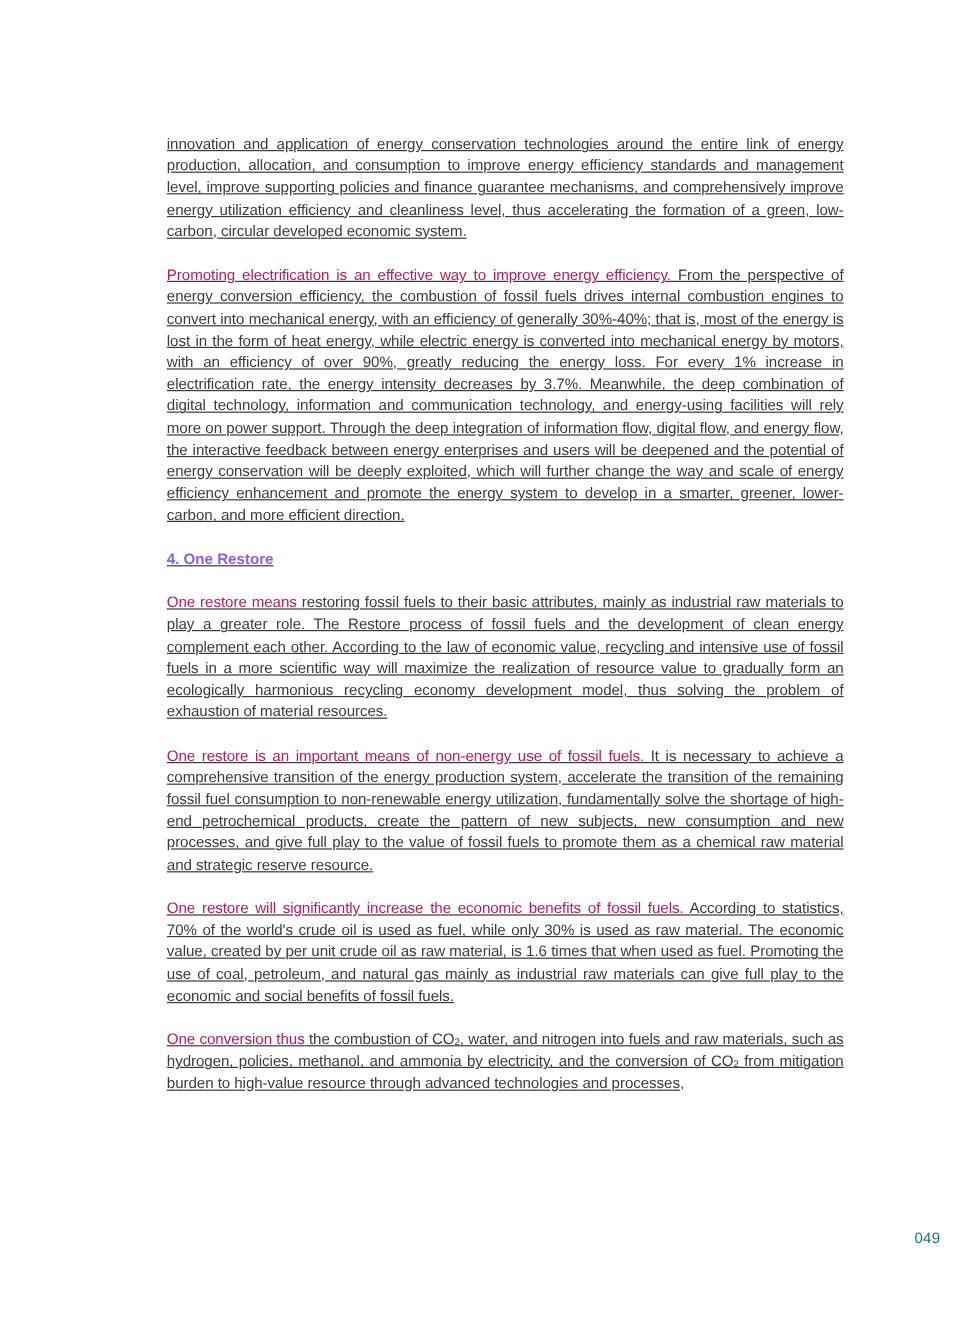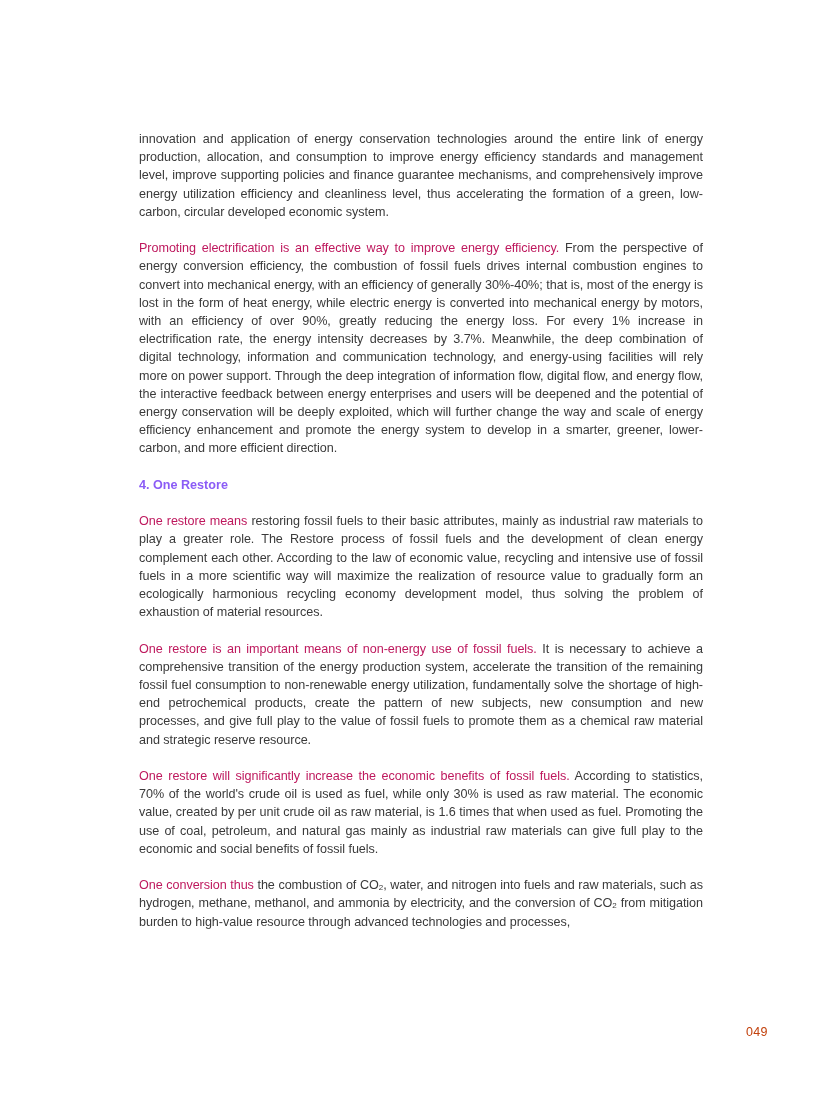--- a/index.html
+++ b/index.html
@@ -11,22 +11,23 @@
       width: 816px;
       height: 1100px;
       position: relative;
       overflow: hidden;
       font-family: "Liberation Sans", sans-serif;
       color: #3a3a3a;
     }
     .page {
       position: absolute;
       left: 139px;
-      top: 130px;
+      top: 111px;
       width: 564px;
+      text-decoration: underline;
     }
     .para {
       font-size: 12.6px;
       line-height: 18.2px;
       text-align: justify;
       margin: 0 0 18.2px 0;
       letter-spacing: -0.05px;
     }
     .para .lead {
       color: #be185d;
@@ -34,24 +35,24 @@
     }
     .section-heading {
       font-size: 12.6px;
       line-height: 18.2px;
       font-weight: bold;
       color: #8b5cf6;
       margin: 0 0 18.2px 0;
     }
     .page-number {
       position: absolute;
-      left: 746px;
+      left: 762px;
       top: 1025px;
       font-size: 12.5px;
-      color: #c2410c;
+      color: #0f766e;
       letter-spacing: 0.3px;
     }
     sub { font-size: 8px; vertical-align: -1px; line-height: 0; }
   </style>
 </head>
 <body>
 
 <div class="page">
 
   <p class="para">
@@ -71,18 +72,18 @@
   <p class="para">
     <span class="lead">One restore is an important means of non-energy use of fossil fuels.</span><span> It is necessary to achieve a comprehensive transition of the energy production system, accelerate the transition of the remaining fossil fuel consumption to non-renewable energy utilization, fundamentally solve the shortage of high-end petrochemical products, create the pattern of new subjects, new consumption and new processes, and give full play to the value of fossil fuels to promote them as a chemical raw material and strategic reserve resource.</span>
   </p>
 
   <p class="para">
     <span class="lead">One restore will significantly increase the economic benefits of fossil fuels.</span><span> According to statistics, 70% of the world's crude oil is used as fuel, while only 30% is used as raw material. The economic value, created by per unit crude oil as raw material, is 1.6 times that when used as fuel. Promoting the use of coal, petroleum, and natural gas mainly as industrial raw materials can give full play to the economic and social benefits of fossil fuels.</span>
   </p>
 
 
   <p class="para">
-    <span class="lead">One conversion thus</span><span> the combustion of CO</span><sub>2</sub><span>, water, and nitrogen into fuels and raw materials, such as hydrogen, methane, methanol, and ammonia by electricity, and the conversion of CO</span><sub>2</sub><span> from mitigation burden to high-value resource through advanced technologies and processes,</span>
+    <span class="lead">One conversion thus</span><span> the combustion of CO</span><sub>2</sub><span>, water, and nitrogen into fuels and raw materials, such as hydrogen, policies, methanol, and ammonia by electricity, and the conversion of CO</span><sub>2</sub><span> from mitigation burden to high-value resource through advanced technologies and processes,</span>
   </p>
 
 </div>
 
 <div class="page-number">049</div>
 
 </body></html>

